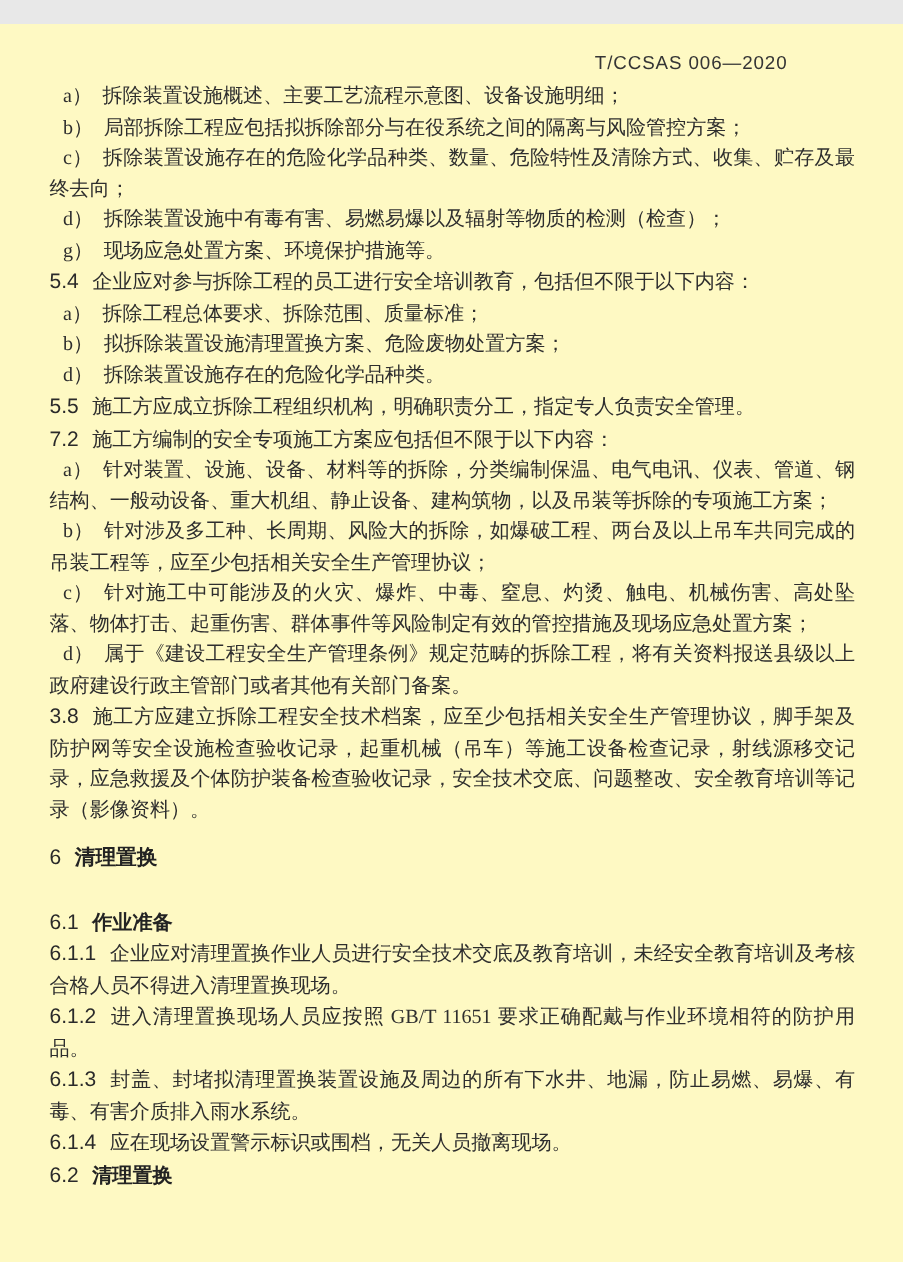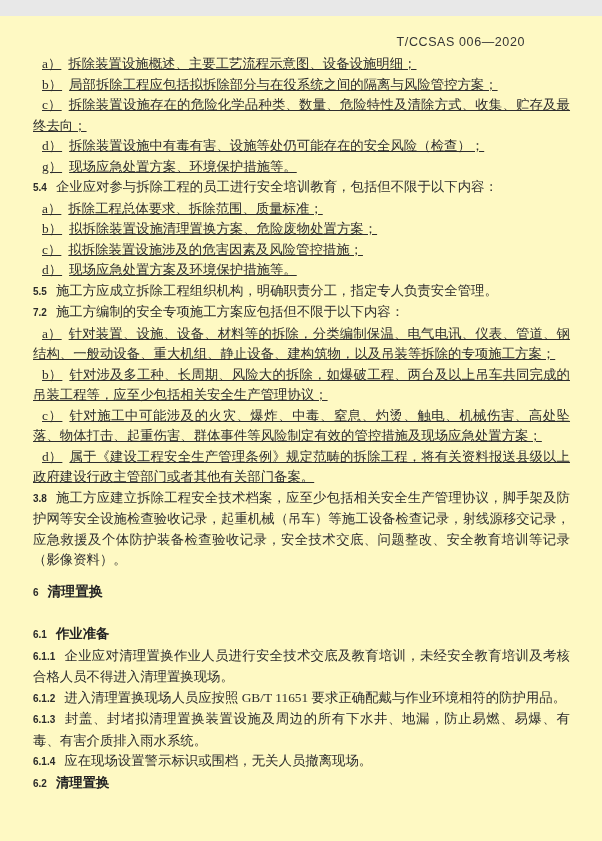--- a/index.html
+++ b/index.html
@@ -27,29 +27,29 @@
     position: absolute;
     top: 38px;
     left: 33px;
     right: 32px;
     font-size: 13.4px;
     line-height: 20.5px;
     text-align: justify;
   }
   .body-text p { margin: 0; }
   
-  .li { text-indent: 9px; text-decoration: underline; }
+  .li { text-indent: 9px; }
   .li .label { display: inline; margin-right: 7px; }
   
   .clause .num,
   .h1 .num,
   .h2 .num {
     font-family: "Liberation Sans", sans-serif;
-    font-weight: bold;
-    font-size: 10px;
+    font-weight: normal;
+    font-size: 14px;
     margin-right: 9px;
     color: #2a2a2a;
   }
   .h1, .h2 {
     font-family: "Liberation Sans", sans-serif;
     font-weight: bold;
     color: #232323;
   }
   .h1 { font-size: 13.8px; margin-top: 11px !important; }
   .h2 { font-size: 13.4px; }
@@ -68,29 +68,28 @@
 
 <div class="page">
 
   <div class="doc-header">T/CCSAS 006—2020</div>
 
   <div class="body-text">
 
     <p class="li"><span class="label">a）</span><span>拆除装置设施概述、主要工艺流程示意图、设备设施明细；</span></p>
     <p class="li"><span class="label">b）</span><span>局部拆除工程应包括拟拆除部分与在役系统之间的隔离与风险管控方案；</span></p>
     <p class="li"><span class="label">c）</span><span>拆除装置设施存在的危险化学品种类、数量、危险特性及清除方式、收集、贮存及最终去向；</span></p>
-    <p class="li"><span class="label">d）</span><span>拆除装置设施中有毒有害、设施等处仍可能存在的安全风险（检查）；</span></p>
+    <p class="li"><span class="label">d）</span><span>拆除装置设施中有毒有害、易燃易爆以及辐射等物质的检测（检查）；</span></p>
     <p class="li"><span class="label">g）</span><span>现场应急处置方案、环境保护措施等。</span></p>
 
     <p class="clause"><span class="num">5.4</span><span>企业应对参与拆除工程的员工进行安全培训教育，包括但不限于以下内容：</span></p>
 
     <p class="li"><span class="label">a）</span><span>拆除工程总体要求、拆除范围、质量标准；</span></p>
     <p class="li"><span class="label">b）</span><span>拟拆除装置设施清理置换方案、危险废物处置方案；</span></p>
-    <p class="li"><span class="label">c）</span><span>拟拆除装置设施涉及的危害因素及风险管控措施；</span></p>
-    <p class="li"><span class="label">d）</span><span>现场应急处置方案及环境保护措施等。</span></p>
+    <p class="li"><span class="label">d）</span><span>拆除装置设施存在的危险化学品种类。</span></p>
 
     <p class="clause"><span class="num">5.5</span><span>施工方应成立拆除工程组织机构，明确职责分工，指定专人负责安全管理。</span></p>
     <p class="clause"><span class="num">7.2</span><span>施工方编制的安全专项施工方案应包括但不限于以下内容：</span></p>
 
     <p class="li"><span class="label">a）</span><span>针对装置、设施、设备、材料等的拆除，分类编制保温、电气电讯、仪表、管道、钢结构、一般动设备、重大机组、静止设备、建构筑物，以及吊装等拆除的专项施工方案；</span></p>
     <p class="li"><span class="label">b）</span><span>针对涉及多工种、长周期、风险大的拆除，如爆破工程、两台及以上吊车共同完成的吊装工程等，应至少包括相关安全生产管理协议；</span></p>
     <p class="li"><span class="label">c）</span><span>针对施工中可能涉及的火灾、爆炸、中毒、窒息、灼烫、触电、机械伤害、高处坠落、物体打击、起重伤害、群体事件等风险制定有效的管控措施及现场应急处置方案；</span></p>
     <p class="li"><span class="label">d）</span><span>属于《建设工程安全生产管理条例》规定范畴的拆除工程，将有关资料报送县级以上政府建设行政主管部门或者其他有关部门备案。</span></p>
 
     <p class="clause"><span class="num">3.8</span><span>施工方应建立拆除工程安全技术档案，应至少包括相关安全生产管理协议，脚手架及防护网等安全设施检查验收记录，起重机械（吊车）等施工设备检查记录，射线源移交记录，应急救援及个体防护装备检查验收记录，安全技术交底、问题整改、安全教育培训等记录（影像资料）。</span></p>

